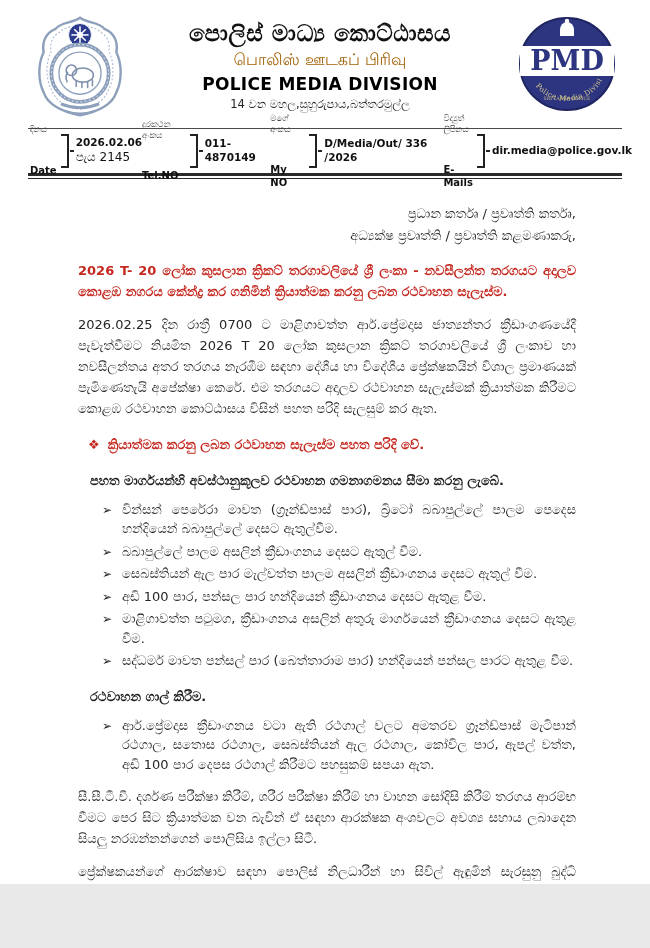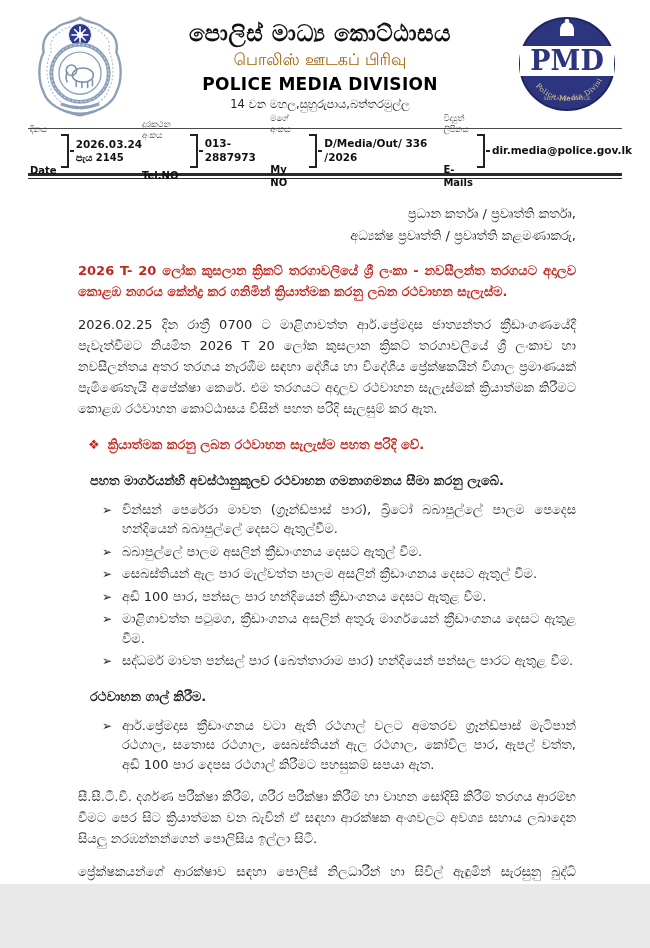--- a/index.html
+++ b/index.html
@@ -21,21 +21,21 @@
   
   .thin-rule{border-top:1.5px solid #4a4a4a;margin:4px 28px 0 28px;}
   .info-bar{display:flex;align-items:center;padding:3px 18px 3px 30px;height:38px;
     justify-content:space-between;}
   .field{display:flex;align-items:center;}
   .lbl{display:flex;flex-direction:column;justify-content:center;line-height:1.25;}
   .lbl .si{font-size:8.5px;color:#333;}
   .lbl .en{font-size:10px;font-weight:bold;color:#111;margin-top:30px;}
   .val{display:flex;flex-direction:column;justify-content:center;line-height:1.3;
     font-size:10.5px;font-weight:bold;color:#111;margin-left:7px;}
-  .val .sub{font-size:10px;font-weight:bold;}
+  .val .sub{font-size:12px;font-weight:normal;}
   .bracket{width:6px;height:30px;border-top:2px solid #222;border-right:2px solid #222;
     border-bottom:2px solid #222;position:relative;margin-left:4px;flex:0 0 auto;}
   .bracket::after{content:"";position:absolute;right:-7px;top:50%;margin-top:-1px;
     width:4px;height:2px;background:#222;}
   .double-rule{margin:0 28px;border-top:3px solid #2b2b2b;border-bottom:1px solid #2b2b2b;height:2px;}
   
   .doc-body{padding:0 74px 0 78px;font-size:13px;line-height:1.62;text-align:justify;color:#262626;}
   .recipients{margin-top:24px;text-align:right;}
   .recipient-line{line-height:1.7;}
   .subject{margin-top:13px;font-weight:bold;color:var(--accent_red,#c4281f);}
@@ -127,33 +127,33 @@
   <div class="thin-rule"></div>
   <div class="info-bar">
 
     <div class="field">
       <div class="lbl">
         <span class="si">දිනය</span>
         <span class="en">Date</span>
       </div>
       <span class="bracket"></span>
       <div class="val">
-        <span>2026.03.24</span>
+        <span>2026.02.06</span>
         <span class="sub">පැය 2145</span>
       </div>
     </div>
 
     <div class="field">
       <div class="lbl">
         <span class="si">දුරකථන අංකය</span>
         <span class="en">Tel.NO</span>
       </div>
       <span class="bracket"></span>
       <div class="val">
-          <span>013-2887973</span>
+          <span>011-4870149</span>
         </div>
     </div>
 
     <div class="field">
       <div class="lbl">
         <span class="si">මගේ අංකය</span>
         <span class="en">My NO</span>
       </div>
       <span class="bracket"></span>
       <div class="val">

